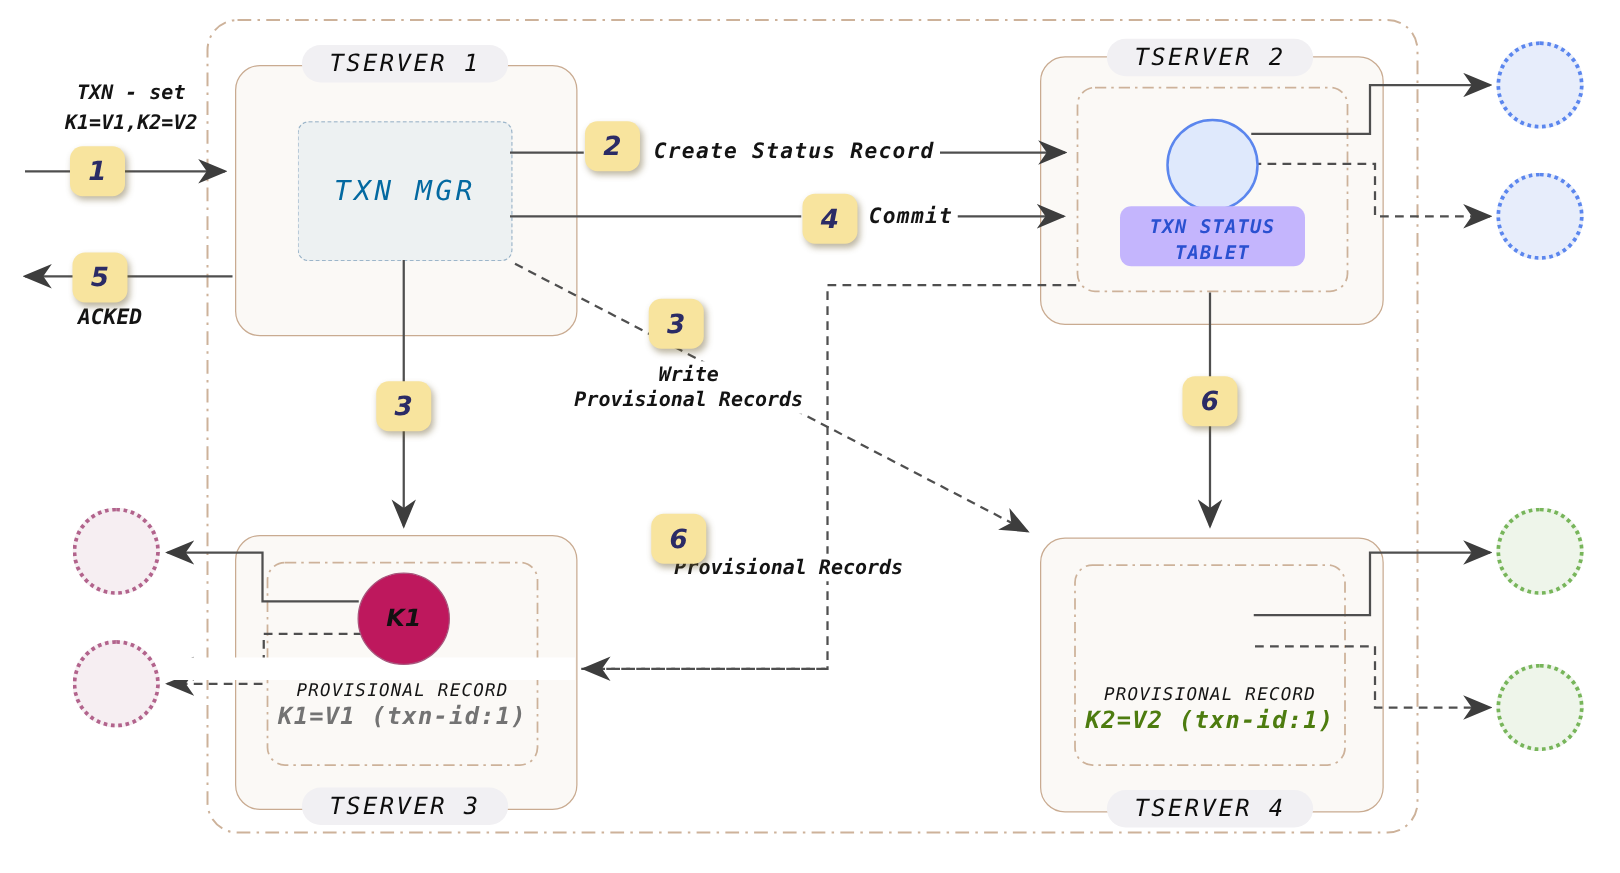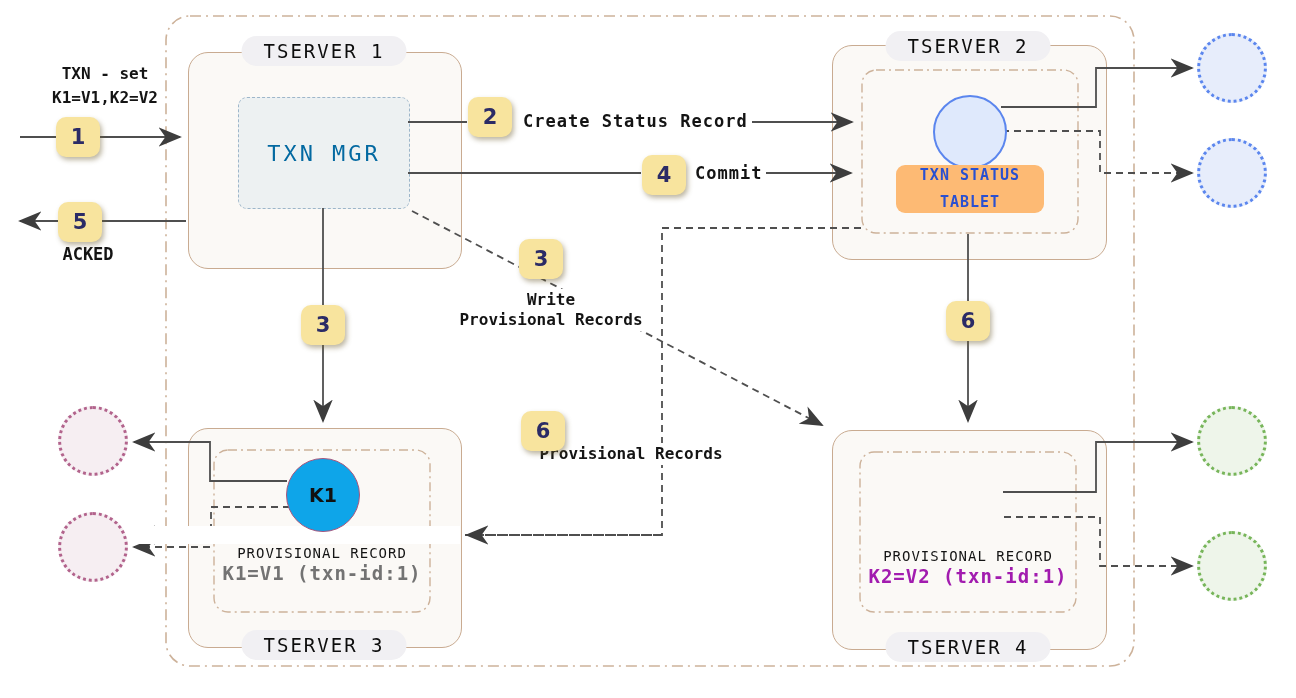--- a/index.html
+++ b/index.html
@@ -1,18 +1,18 @@
 <!DOCTYPE html>
 <html><head>
 <meta charset="utf-8">
 <style>
   html,body{margin:0;padding:0;background:#ffffff;}
   #stage{
     position:relative;width:1296px;height:698px;background:#ffffff;overflow:hidden;
-    font-family:"DejaVu Sans Mono","Liberation Mono",monospace;color:#141414;
+    font-family:"DejaVu Sans Mono","Liberation Mono",monospace;color:#141414;font-style:italic;
   }
   .abs{position:absolute;}
   #wires{position:absolute;left:0;top:0;z-index:3;pointer-events:none;}
   
   .server{
     position:absolute;z-index:1;background:#fbf9f6;border:1.6px solid #c9ab91;border-radius:20px;
   }
   .pill{
     position:absolute;z-index:6;background:#f1f0f3;border-radius:16px;height:30px;line-height:30px;
     padding:0 22px;font-size:19px;letter-spacing:2px;color:#0d0d0d;transform:translateX(-50%);
@@ -36,22 +36,22 @@
     display:flex;align-items:center;justify-content:center;
   }
   
   .lbl{position:absolute;z-index:5;background:#ffffff;font-weight:bold;font-size:17px;
     letter-spacing:1px;white-space:nowrap;padding:1px 4px;}
   .lbl2{position:absolute;z-index:5;background:#ffffff;font-weight:bold;font-size:16px;
     text-align:center;line-height:20px;transform:translateX(-50%);white-space:nowrap;padding:1px 4px;}
   .clientlbl{position:absolute;z-index:5;font-weight:bold;font-size:16px;text-align:center;line-height:24px;white-space:nowrap;}
   .tablet-label{
     position:absolute;z-index:5;left:896px;top:165px;width:148px;height:48px;border-radius:9px;
-    background:#fdba74;color:#2a50d0;font-weight:bold;font-size:15px;letter-spacing:1px;
-    display:flex;flex-direction:column;align-items:center;justify-content:space-between;line-height:21px;
+    background:#c4b5fd;color:#2a50d0;font-weight:bold;font-size:15px;letter-spacing:1px;
+    display:flex;flex-direction:column;align-items:center;justify-content:flex-end;line-height:21px;
   }
   .rec-head{position:absolute;z-index:5;font-size:14px;letter-spacing:1px;color:#141414;transform:translateX(-50%);white-space:nowrap;}
   .rec-val{position:absolute;z-index:5;font-size:19px;font-weight:bold;letter-spacing:1px;transform:translateX(-50%);white-space:nowrap;}
 </style>
 </head>
 <body>
 
 <div id="stage">
 
   <svg id="wires" width="1296" height="698" viewBox="0 0 1296 698">
@@ -108,28 +108,28 @@
   <div class="txnmgr">
     <span>TXN MGR</span>
   </div>
 
   <div class="circ" style="left:933px;top:95px;width:70px;height:70px;background:#dfe9fc;border:2px solid #5b86ee"></div>
   <div class="tablet-label">
     <span>TXN STATUS</span>
     <span>TABLET</span>
   </div>
 
-  <div class="circ" style="left:286px;top:458px;width:72px;height:72px;background:#0ea5e9;border:1.8px solid #a8567d">
+  <div class="circ" style="left:286px;top:458px;width:72px;height:72px;background:#be185d;border:1.8px solid #a8567d">
     <span>K1</span>
   </div>
   <div class="rec-head" style="left:322px;top:545px">PROVISIONAL RECORD</div>
   <div class="rec-val" style="left:322px;top:562px;color:#737373">K1=V1 (txn-id:1)</div>
 
   <div class="rec-head" style="left:968px;top:548px">PROVISIONAL RECORD</div>
-  <div class="rec-val" style="left:968px;top:565px;color:#a21caf">K2=V2 (txn-id:1)</div>
+  <div class="rec-val" style="left:968px;top:565px;color:#4d7c0f">K2=V2 (txn-id:1)</div>
 
   <div class="dotcirc" style="left:1197px;top:33px;background:#e7edfb;border-color:#5b86ee"></div>
   <div class="dotcirc" style="left:1197px;top:138px;background:#e7edfb;border-color:#5b86ee"></div>
   <div class="dotcirc" style="left:58px;top:406px;background:#f6eef2;border-color:#b2638c"></div>
   <div class="dotcirc" style="left:58px;top:512px;background:#f6eef2;border-color:#b2638c"></div>
   <div class="dotcirc" style="left:1197px;top:406px;background:#eef5ea;border-color:#77b55a"></div>
   <div class="dotcirc" style="left:1197px;top:531px;background:#eef5ea;border-color:#77b55a"></div>
 
   <div class="badge" style="left:56px;top:117px">1</div>
   <div class="badge" style="left:468px;top:97px">2</div>

